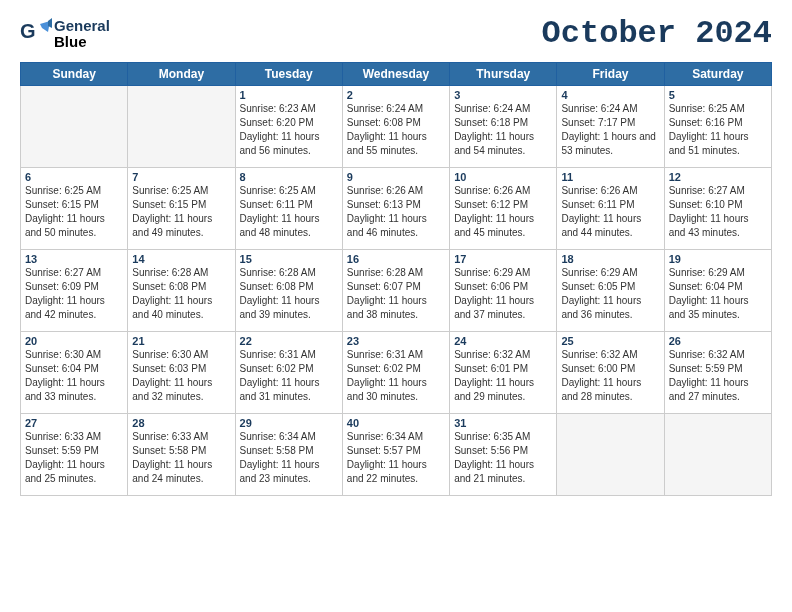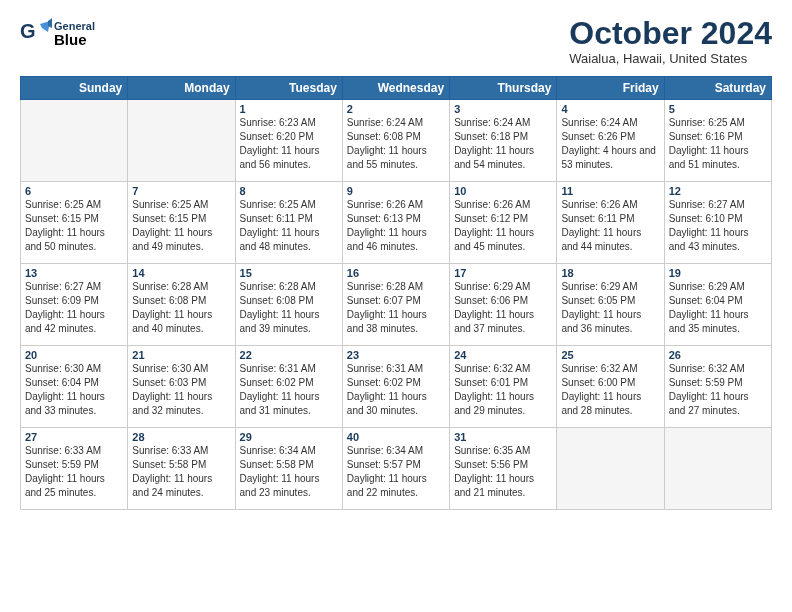--- a/index.html
+++ b/index.html
@@ -25,41 +25,42 @@
       display: flex;
       flex-direction: column;
       align-items: flex-start;
     }
     .logo-row {
       display: flex;
       align-items: center;
       gap: 2px;
     }
     .title-block {
-      text-align: left;
+      text-align: right;
+      font-family: Liberation Mono, monospace;
     }
     .month-title {
       font-size: 32px;
       font-weight: bold;
       color: #1a3a5c;
       line-height: 1.1;
     }
     .subtitle {
       font-size: 13px;
       color: #333;
     }
     .calendar {
       width: 100%;
       border-collapse: collapse;
       table-layout: fixed;
     }
     .calendar th {
       background: #2e6da4;
       color: #fff;
-      text-align: right;
+      text-align: center;
       padding: 4px 5px;
       font-size: 12px;
       font-weight: bold;
       border: 1px solid #2060a0;
     }
     .calendar td {
       border: 1px solid #ccc;
       vertical-align: top;
       padding: 3px 4px;
       font-size: 9.5px;
@@ -90,28 +91,27 @@
     <div class="logo">
       <div class="logo-row">
         <span style="display:inline-block;">
           <svg width="32" height="32" viewBox="0 0 32 32" xmlns="http://www.w3.org/2000/svg">
             <text x="0" y="22" font-size="20" fill="#1a3a5c" font-family="Arial" font-weight="bold">G</text>
             <polygon points="20,8 30,5 28,16 22,12" fill="#4a90d9"></polygon>
             <polygon points="28,5 32,2 32,12 28,10" fill="#2e6da4"></polygon>
           </svg>
         </span>
         <div>
-          <div style="font-size:11px;font-weight:bold;color:#1a3a5c;line-height:1.1;">General</div>
+          <div style="font-size:15px;font-weight:bold;color:#1a3a5c;line-height:1.1;">General</div>
           <div style="font-size:15px;font-weight:bold;color:#000000;line-height:1.1;">Blue</div>
         </div>
       </div>
     </div>
     <div class="title-block">
       <div class="month-title">October 2024</div>
-      <div class="subtitle">Waialua, Hawaii, United States</div>
     </div>
   </div>
 
   <table class="calendar">
     <thead>
       <tr>
         <th>Sunday</th>
         <th>Monday</th>
         <th>Tuesday</th>
         <th>Wednesday</th>
@@ -131,21 +131,21 @@
           <td>
             <div class="day-num">2</div>
             <div class="day-info"><span>Sunrise: 6:24 AM</span><br><span>Sunset: 6:08 PM</span><br><span>Daylight: 11 hours and 55 minutes.</span></div>
           </td>
           <td>
             <div class="day-num">3</div>
             <div class="day-info"><span>Sunrise: 6:24 AM</span><br><span>Sunset: 6:18 PM</span><br><span>Daylight: 11 hours and 54 minutes.</span></div>
           </td>
           <td>
             <div class="day-num">4</div>
-            <div class="day-info"><span>Sunrise: 6:24 AM</span><br><span>Sunset: 6:26 PM</span><br><span>Daylight: 4 hours and 53 minutes.</span></div>
+            <div class="day-info"><span>Sunrise: 6:24 AM</span><br><span>Sunset: 7:17 PM</span><br><span>Daylight: 1 hours and 53 minutes.</span></div>
           </td>
           <td>
             <div class="day-num">5</div>
             <div class="day-info"><span>Sunrise: 6:25 AM</span><br><span>Sunset: 6:16 PM</span><br><span>Daylight: 11 hours and 51 minutes.</span></div>
           </td>
         </tr>
         <tr>
           <td>
             <div class="day-num">6</div>
             <div class="day-info"><span>Sunrise: 6:25 AM</span><br><span>Sunset: 6:15 PM</span><br><span>Daylight: 11 hours and 50 minutes.</span></div>

